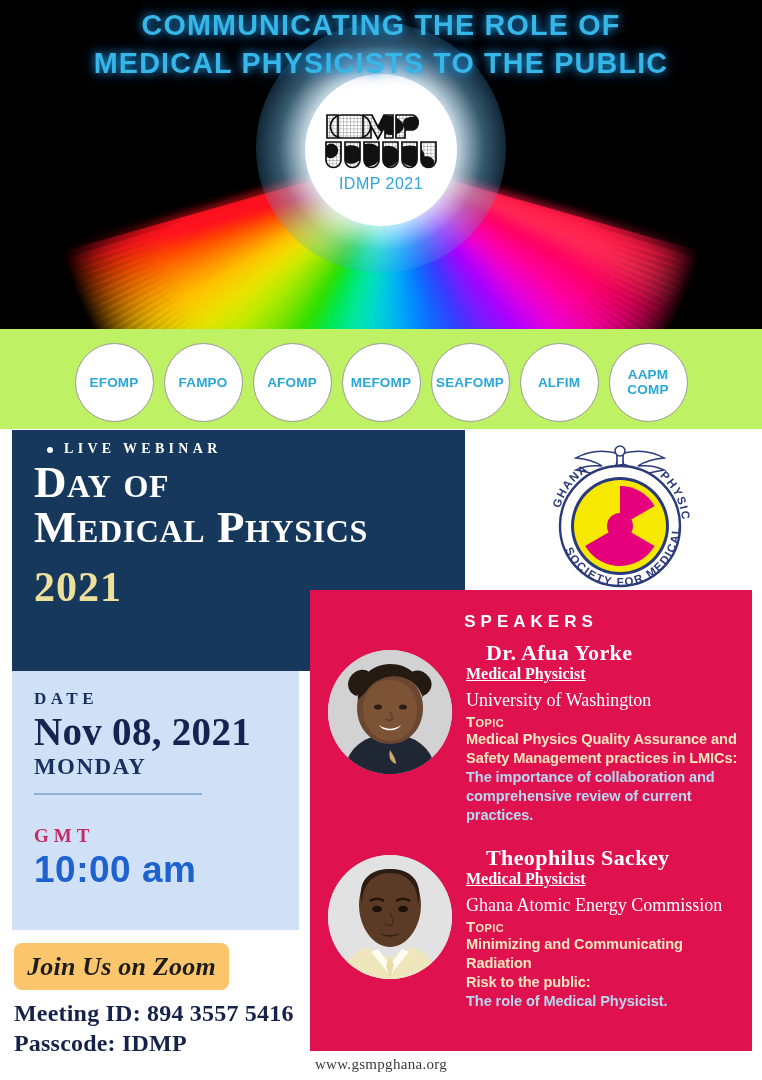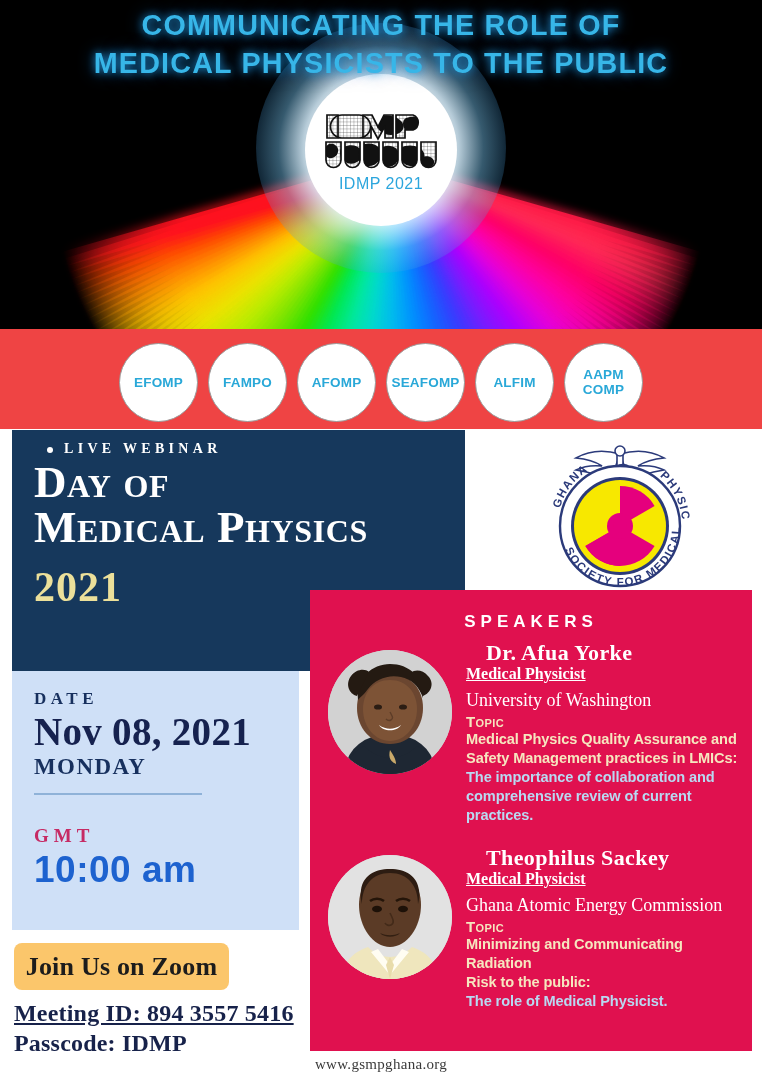--- a/index.html
+++ b/index.html
@@ -100,21 +100,21 @@
     font-weight: 500;
     letter-spacing: .5px;
     color: #2ca6dd;
     margin-top: 2px;
   }
 
   
   .orgs {
     position: absolute; left: 0; top: 329px;
     width: 762px; height: 100px;
-    background: #ef4444;
+    background: #bef264;
     display: flex;
     align-items: center;
     justify-content: center;
     gap: 10px;
     padding-top: 6px;
   }
   .org {
     width: 79px; height: 79px;
     border: 1.6px solid #9a9a9a;
     border-radius: 50%;
@@ -246,31 +246,31 @@
     width: 215px; height: 47px;
     background: #fbc66b;
     border-radius: 8px;
     display: flex; align-items: center; justify-content: center;
     font-family: "Liberation Serif", serif;
     font-weight: bold;
     font-size: 26px;
     color: #1c1c1c;
     letter-spacing: .2px;
     z-index: 6;
+    font-style: italic;
   }
   .meeting-id {
     position: absolute;
     left: 14px; top: 1000px;
     font-family: "Liberation Serif", serif;
     font-weight: bold;
     font-size: 24px;
     color: #17224a;
     letter-spacing: .2px;
     z-index: 6;
-    text-decoration: underline;
   }
   .passcode {
     position: absolute;
     left: 14px; top: 1030px;
     font-family: "Liberation Serif", serif;
     font-weight: bold;
     font-size: 24px;
     color: #17224a;
     letter-spacing: .2px;
     z-index: 6;
@@ -669,20 +669,21 @@
     </div>
 
     <div class="hero-title">COMMUNICATING THE ROLE OF
 MEDICAL PHYSICISTS TO  THE PUBLIC</div>
   </div>
 
   <div class="orgs">
     <div class="org">EFOMP</div>
     <div class="org">FAMPO</div>
     <div class="org">AFOMP</div>
+    <div class="org">MEFOMP</div>
     <div class="org">SEAFOMP</div>
     <div class="org">ALFIM</div>
     <div class="org">AAPM
 COMP</div>
   </div>
 
   <div class="navy">
     <div class="live-webinar">
       <span class="bullet"></span>
       <span>LIVE WEBINAR</span>

